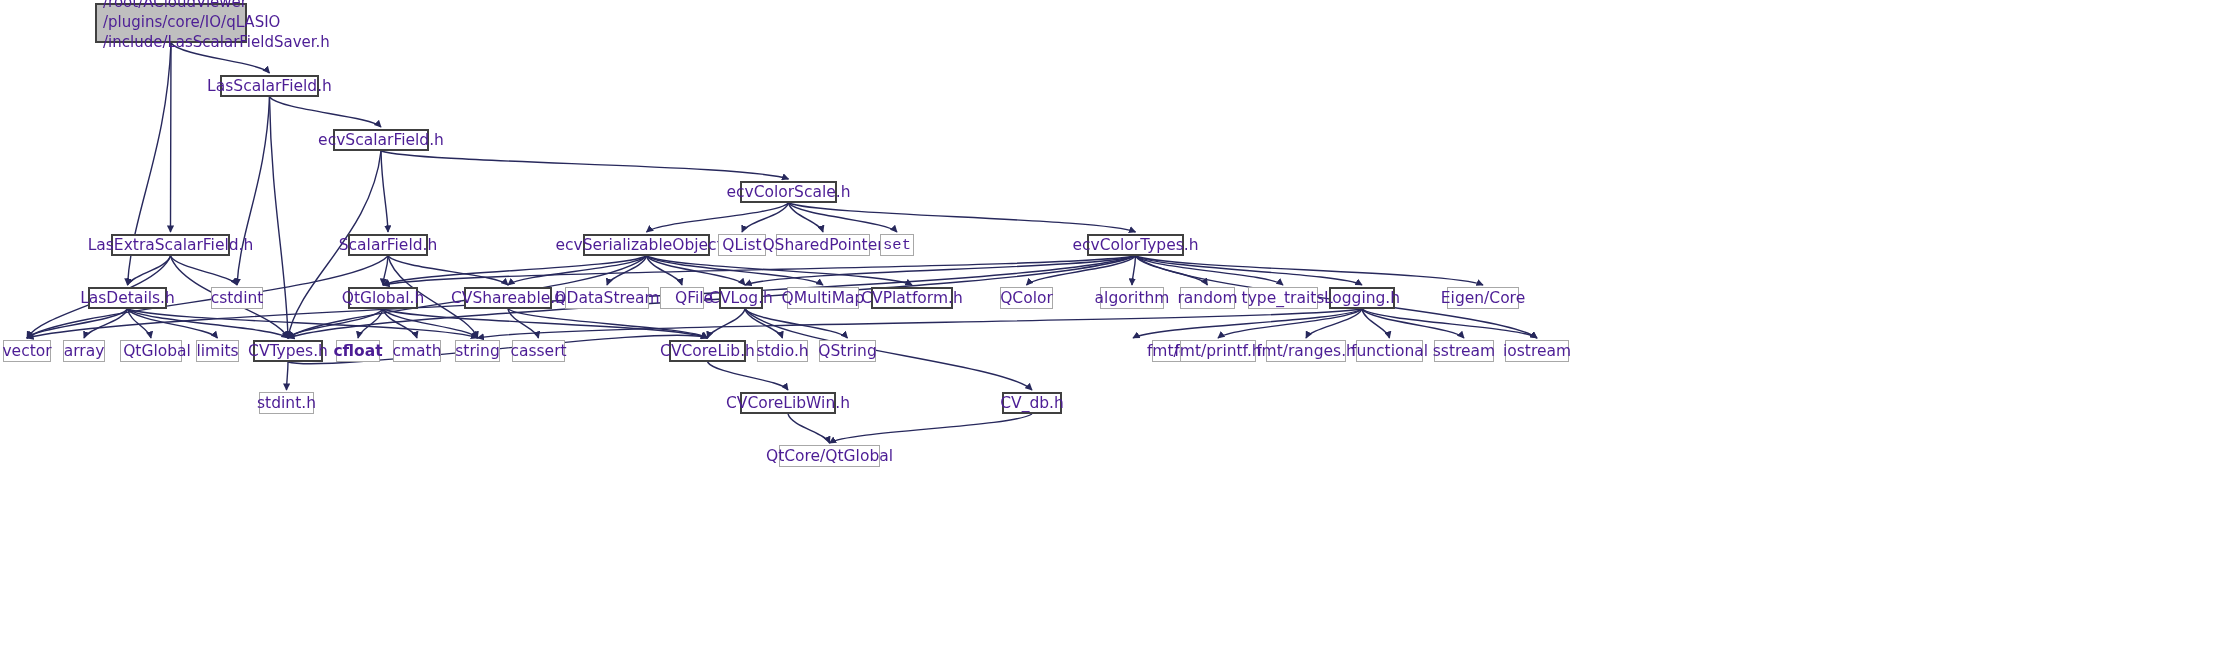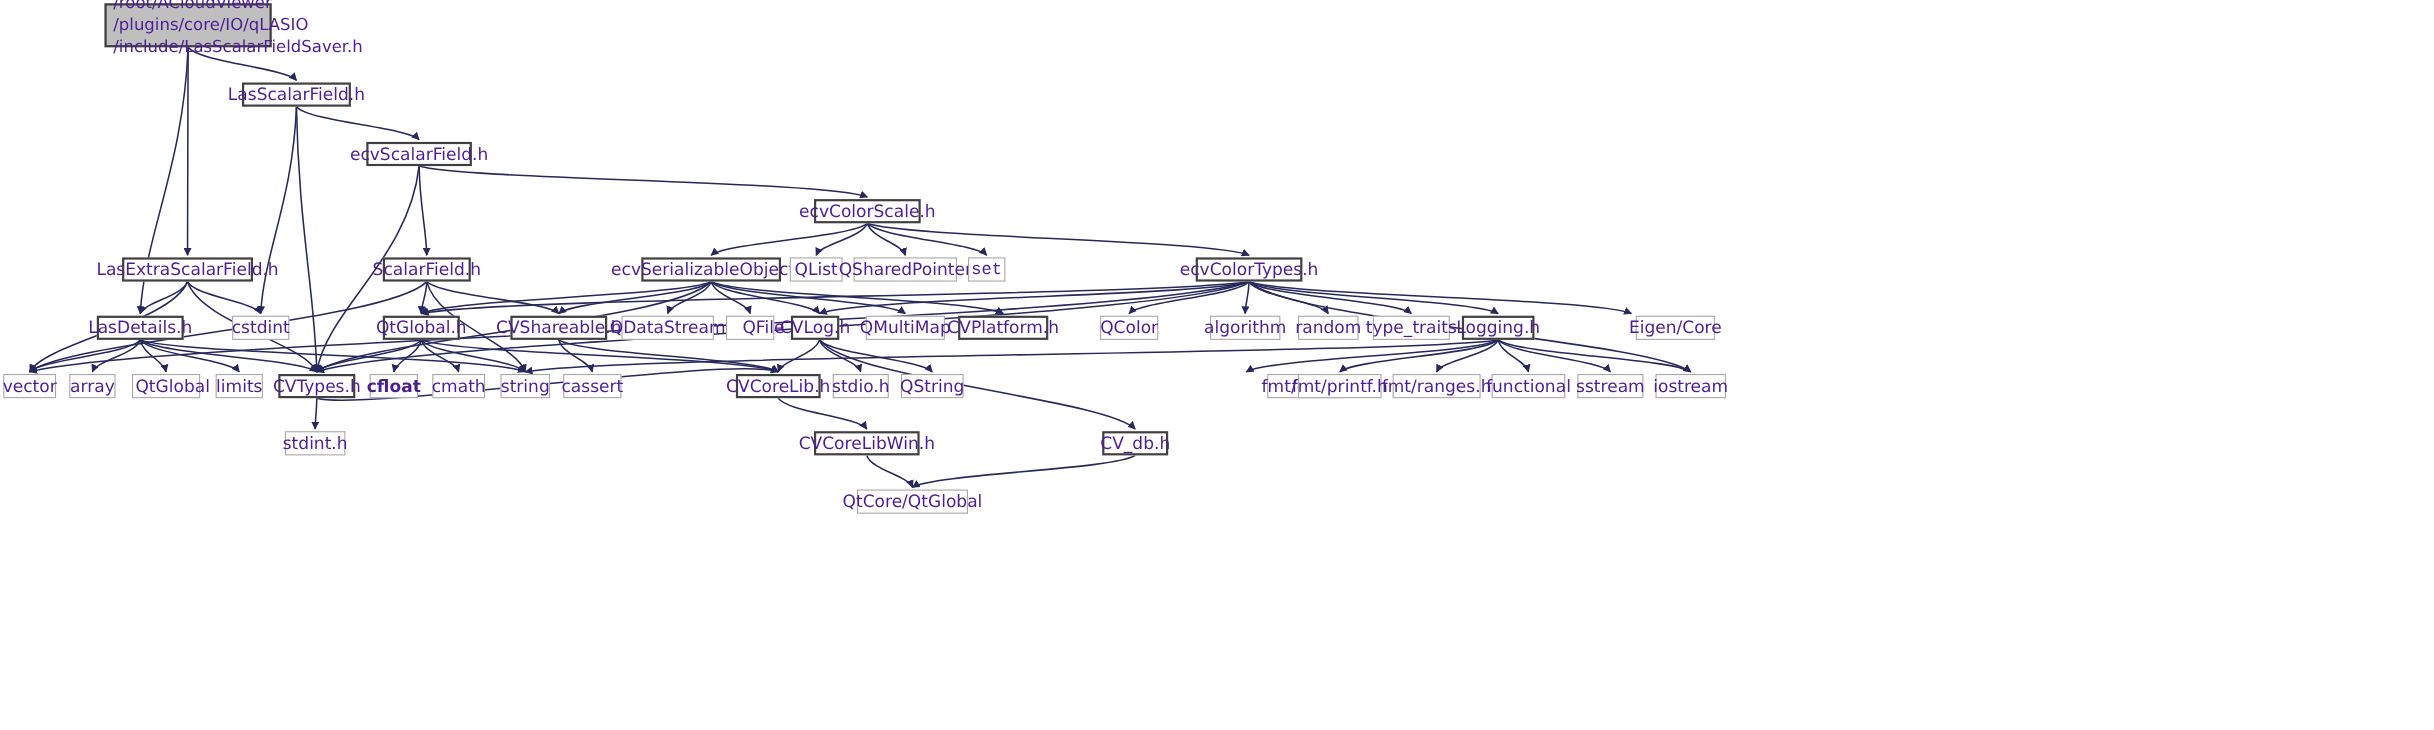--- a/index.html
+++ b/index.html
@@ -160,21 +160,21 @@
       <div class="node lib" style="left: 565px; top: 287px; width: 84px; height: 22px;">QDataStream</div>
       <div class="node lib" style="left: 660px; top: 287px; width: 44px; height: 22px; padding-left: 24px;">QFile</div>
       <div class="node hdr" style="left: 719px; top: 287px; width: 44px; height: 22px;">CVLog.h</div>
       <div class="node lib" style="left: 787px; top: 287px; width: 72px; height: 22px;">QMultiMap</div>
       <div class="node hdr" style="left: 871px; top: 287px; width: 82px; height: 22px;">CVPlatform.h</div>
       <div class="node lib" style="left: 1000px; top: 287px; width: 53px; height: 22px;">QColor</div>
       <div class="node lib" style="left: 1100px; top: 287px; width: 64px; height: 22px;">algorithm</div>
       <div class="node lib" style="left: 1180px; top: 287px; width: 55px; height: 22px;">random</div>
       <div class="node lib" style="left: 1248px; top: 287px; width: 70px; height: 22px;">type_traits</div>
       <div class="node hdr" style="left: 1329px; top: 287px; width: 66px; height: 22px;">Logging.h</div>
-      <div class="node lib" style="left: 1447px; top: 287px; width: 72px; height: 22px; margin-left: 40px;">Eigen/Core</div>
+      <div class="node lib" style="left: 1447px; top: 287px; width: 72px; height: 22px;">Eigen/Core</div>
       <div class="node lib" style="left: 3px; top: 340px; width: 48px; height: 22px;">vector</div>
       <div class="node lib" style="left: 63px; top: 340px; width: 42px; height: 22px;">array</div>
       <div class="node lib" style="left: 120px; top: 340px; width: 62px; height: 22px; padding-left: 12px;">QtGlobal</div>
       <div class="node lib" style="left: 196px; top: 340px; width: 43px; height: 22px;">limits</div>
       <div class="node hdr" style="left: 253px; top: 340px; width: 70px; height: 22px;">CVTypes.h</div>
       <div class="node lib" style="left: 336px; top: 340px; width: 44px; height: 22px; font-weight: bold;">cfloat</div>
       <div class="node lib" style="left: 393px; top: 340px; width: 48px; height: 22px;">cmath</div>
       <div class="node lib" style="left: 455px; top: 340px; width: 45px; height: 22px;">string</div>
       <div class="node lib" style="left: 512px; top: 340px; width: 53px; height: 22px;">cassert</div>
       <div class="node hdr" style="left: 669px; top: 340px; width: 77px; height: 22px;">CVCoreLib.h</div>

